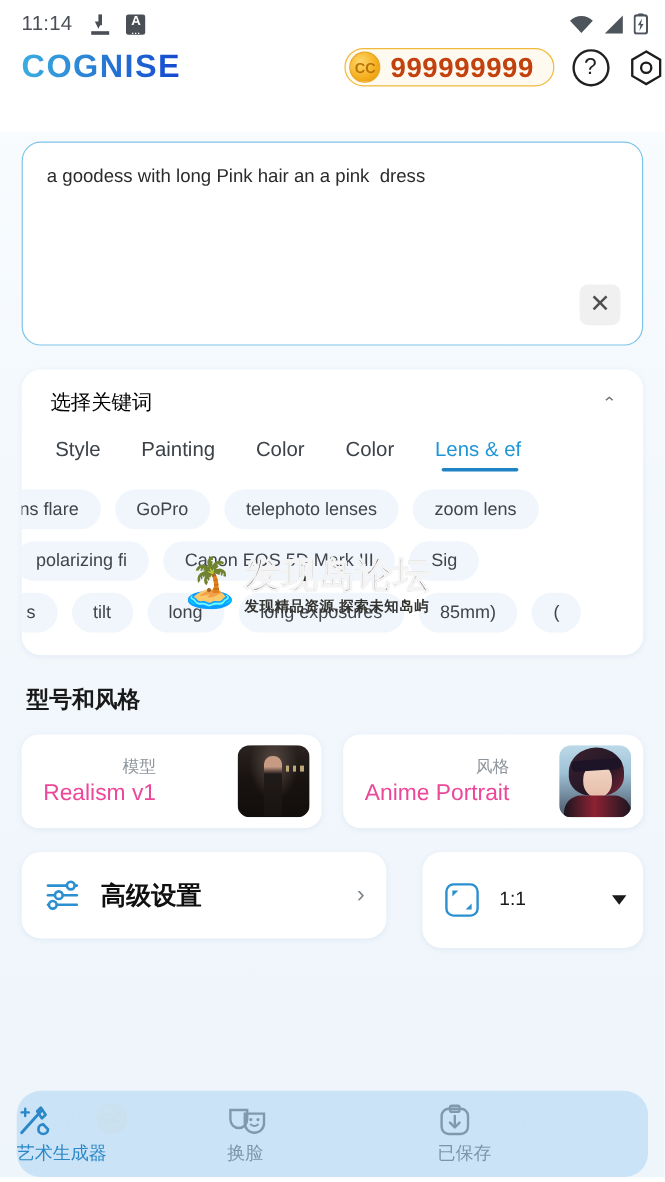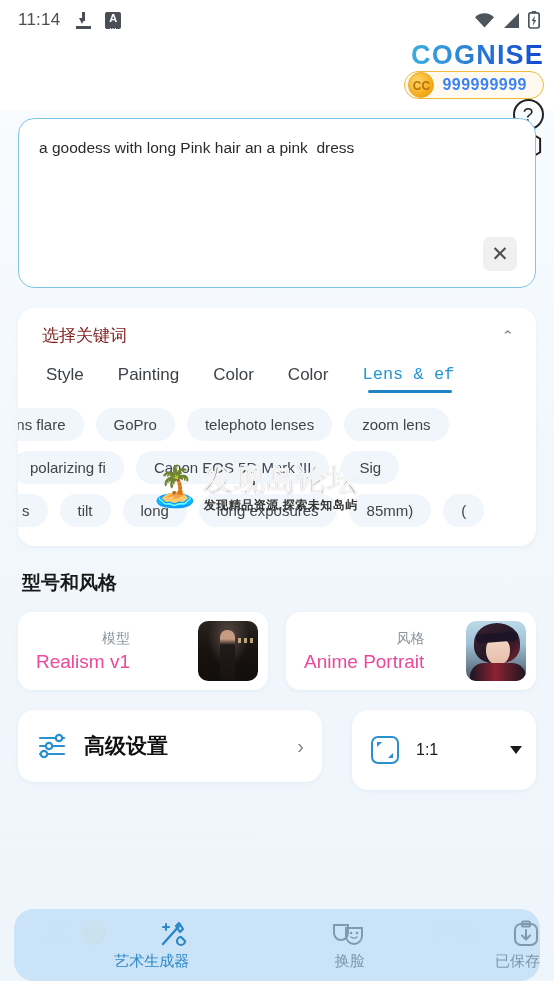--- a/index.html
+++ b/index.html
@@ -39,38 +39,38 @@
     position: relative;
   }
   .icon-appa .dots {
     position: absolute; bottom: 0px; left: 0; width: 100%; text-align: center;
     font-size: 7px; line-height: 5px; letter-spacing: .5px;
   }
 
   
   .appbar {
     height: 70px; background: #ffffff;
-    display: flex; align-items: flex-end; padding: 0 10px 0 18px; flex-direction: column;
+    display: flex; align-items: flex-start; padding: 0 0 0 18px;
   }
   .logo {
     font-size: 27px; font-weight: bold; letter-spacing: 1.2px;
     background: linear-gradient(90deg, #3aaee0 0%, #2a7fd4 45%, #1447d1 100%);
     -webkit-background-clip: text; background-clip: text; color: transparent;
   }
   .coin-pill {
     margin-left: auto; height: 32px; border: 1.6px solid #f0b93a; border-radius: 16px;
     background: #fffaf0; display: flex; align-items: center; gap: 8px; padding: 0 16px 0 3px;
   }
   .coin-circle {
     width: 26px; height: 26px; border-radius: 50%;
     background: radial-gradient(circle at 35% 32%, #ffd76a 0%, #f5ad1c 62%, #e0940f 100%);
     color: #b8720a; font-size: 12px; font-weight: bold; line-height: 26px; text-align: center;
     border: 1px solid #e8a620;
   }
-  .coin-amt { font-size: 16px; color: #3b82f6; font-weight: bold; letter-spacing: .5px; }
+  .coin-amt { font-size: 23px; color: #c2410c; font-weight: bold; letter-spacing: .5px; }
   .hdr-btn {
     width: 32px; height: 32px; margin-left: 14px;
     display: flex; align-items: center; justify-content: center;
   }
   .circ-btn {
     width: 31px; height: 31px; border: 2px solid #222; border-radius: 50%;
     font-size: 19px; line-height: 27px; text-align: center; color: #222;
   }
   .hex-btn { width: 31px; height: 31px; position: relative; }
 
@@ -87,28 +87,28 @@
     background: #f0f0f0; border-radius: 7px; color: #4e4e4e;
     font-size: 21px; line-height: 34px; text-align: center;
   }
 
   .kw-card {
     margin-top: 20px; background: #ffffff; border-radius: 16px;
     box-shadow: 0 1px 4px rgba(110,150,190,.10);
     padding: 16px 0 14px 0; overflow: hidden; position: relative;
   }
   .kw-head { display: flex; align-items: center; padding: 0 22px 0 24px; }
-  .kw-title { font-size: 17px; color: #7f1d1d; }
+  .kw-title { font-size: 17px; color: #000000; }
   .kw-chevron { margin-left: auto; color: #6b7177; font-size: 15px; transform: scaleY(.85); }
   .kw-tabs {
     display: flex; gap: 34px; padding: 18px 0 0 28px; font-size: 17px; color: #3c4248;
     white-space: nowrap;
   }
   .kw-tab { padding-bottom: 8px; }
-  .kw-tab.active { color: #2196d6; position: relative; font-family: Liberation Mono, monospace; }
+  .kw-tab.active { color: #2196d6; position: relative; }
   .kw-tab.active:after {
     content: ""; position: absolute; left: 6px; right: 2px; bottom: 0; height: 3px;
     background: #1f83c4; border-radius: 2px;
   }
   .chips { padding: 10px 0 0 0; }
   .chip-row { display: flex; gap: 12px; white-space: nowrap; padding: 5px 0; }
   .chip {
     background: #f0f6fc; border-radius: 18px; padding: 8px 18px;
     font-size: 15px; color: #40454a; flex: 0 0 auto;
   }
@@ -210,21 +210,21 @@
   .gen-right { display: flex; align-items: center; gap: 6px; }
   .gen-arrow { font-size: 26px; color: #ffffff; }
 
   
   .navbar {
     position: absolute; left: 14px; right: 14px; bottom: 4px; height: 72px;
     background: rgba(196,224,246,.86); border-radius: 20px;
     display: flex; align-items: center;
   }
   .nav-item {
-    flex: 1; display: flex; flex-direction: column; align-items: flex-end; gap: 3px;
+    flex: 1; display: flex; flex-direction: column; align-items: flex-start; gap: 3px;
     color: #7d95aa;
   }
   .nav-item.active { color: #2b87c7; }
   .nav-label { font-size: 15px; }
   .nav-ico { height: 30px; display: flex; align-items: center; justify-content: center; }
 
   .bottom-edge {
     position: absolute; left: 0; bottom: 0; width: 100%; height: 4px; background: #ffffff;
   }
 

